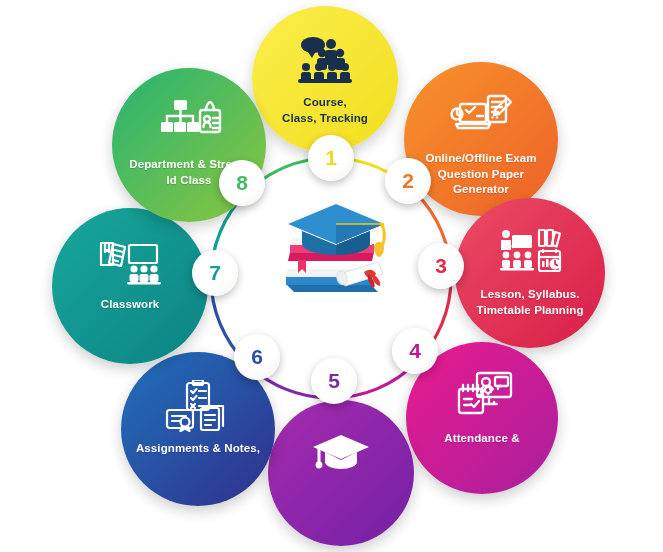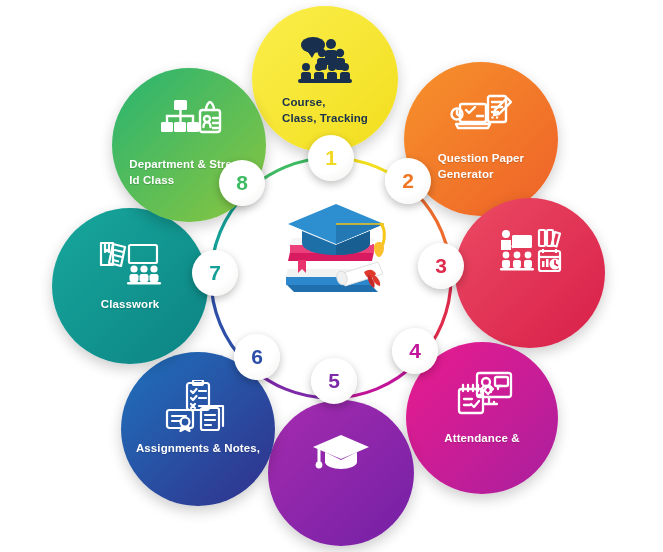--- a/index.html
+++ b/index.html
@@ -44,21 +44,21 @@
   .node .ico {
     margin-top: 26px;
     height: 56px;
     display: flex;
     align-items: center;
     justify-content: center;
   }
   .node .ico svg { display: block; }
   .node .cap {
     margin-top: 7px;
-    text-align: left;
+    text-align: center;
     font-size: 11.5px;
     font-weight: bold;
     line-height: 1.35;
     letter-spacing: 0.1px;
     padding: 0 10px;
     color: #ffffff;
     text-shadow: 0 1px 1px rgba(0,0,0,0.18);
   }
   .node.dark .cap {
     color: #18304d;
@@ -150,20 +150,21 @@
           <path d="M7 19 v3 l2 1.5"></path>
           <rect x="38" y="4" width="18" height="26" rx="2"></rect>
           <path d="M42 10 h10 M42 15 h10 M42 20 h6"></path>
           <circle cx="42.5" cy="25.5" r="1.2" fill="#ffffff" stroke="none"></circle>
           <circle cx="47" cy="25.5" r="1.2" fill="#ffffff" stroke="none"></circle>
           <path d="M57 6 l4 4 l-12 12 l-5 1 l1 -5 Z"></path>
         </g>
       </svg>
     </div>
     <div class="cap">
+      <div>Online/Offline Exam</div>
       <div>Question Paper</div>
       <div>Generator</div>
     </div>
   </div>
 
   <div class="node" style="left:455px;top:198px;width:150px;height:150px;background:linear-gradient(135deg,#EB4A63 0%,#D81F49 100%);">
     <div class="ico">
       <svg width="64" height="48" viewBox="0 0 64 48">
         <g fill="#ffffff">
           <circle cx="8" cy="6" r="4"></circle>
@@ -186,20 +187,24 @@
           <path d="M41 29 h21"></path>
           <path d="M45 21 v4 M58 21 v4"></path>
         </g>
         <g fill="#ffffff">
           <rect x="44" y="33" width="2.5" height="6"></rect>
           <rect x="48" y="31" width="2.5" height="8"></rect>
           <circle cx="57" cy="36" r="5.5" fill="#ffffff"></circle>
         </g>
         <path d="M57 32.5 v3.5 l2.5 1.5" stroke="#D81F49" stroke-width="1.6" fill="none" stroke-linecap="round"></path>
       </svg>
+    </div>
+    <div class="cap">
+      <div>Lesson, Syllabus.</div>
+      <div>Timetable Planning</div>
     </div>
   </div>
 
   <div class="node" style="left:406px;top:342px;width:152px;height:152px;background:linear-gradient(135deg,#EA1B8E 0%,#A91F9E 100%);">
     <div class="ico">
       <svg width="62" height="50" viewBox="0 0 62 50">
         <g fill="none" stroke="#ffffff" stroke-width="2.3" stroke-linejoin="round" stroke-linecap="round">
           <rect x="26" y="2" width="34" height="24" rx="2.5"></rect>
           <path d="M38 26 v5 M32 33 h14 M43 31 l0 2"></path>
           <circle cx="35" cy="11" r="4"></circle>

